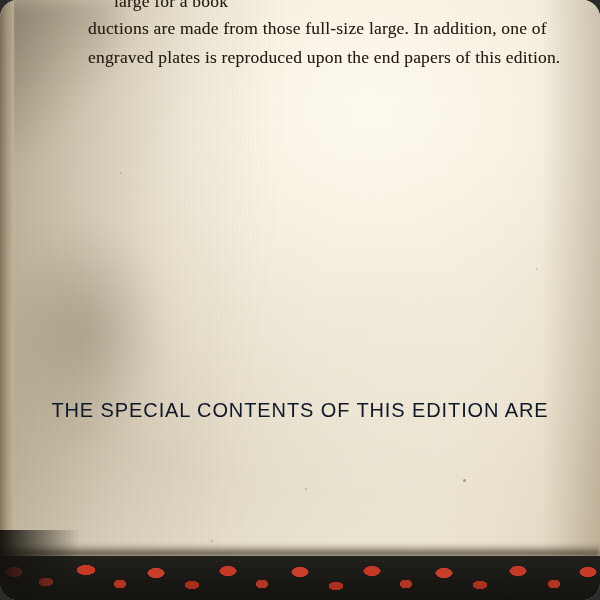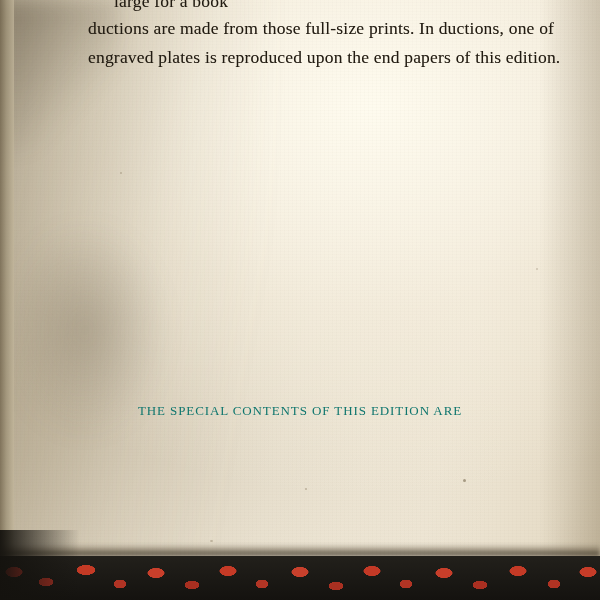--- a/index.html
+++ b/index.html
@@ -7,20 +7,21 @@
     padding: 0;
     background: #2b2b2b;
   }
   #page {
     position: relative;
     width: 600px;
     height: 600px;
     overflow: hidden;
     background: #ded6c3;
     font-family: "Liberation Serif", serif;
+    border-radius: 18px;
   }
 
   
   .paper {
     position: absolute;
     left: 0;
     top: 0;
     width: 600px;
     height: 600px;
     background:
@@ -187,26 +188,26 @@
   }
 
   .copyright-block {
     position: absolute;
     left: 0;
     top: 398px;
     width: 600px;
     text-align: center;
   }
   .copyright-line {
-    font-family: Liberation Serif, serif;
+    font-family: Liberation Sans, sans-serif;
     font-variant: small-caps;
-    font-size: 13px;
+    font-size: 20px;
     line-height: 25px;
     letter-spacing: 0.9px;
-    color: #0f766e;
+    color: #0f172a;
     white-space: nowrap;
   }
 
   
   .speck {
     position: absolute;
     background: rgba(110,95,70,0.55);
     border-radius: 50%;
     pointer-events: none;
   }
@@ -239,21 +240,21 @@
   <div class="shadow-curve"></div>
   <div class="shadow-topleft"></div>
   <div class="gutter"></div>
 
   <div class="showthrough"></div>
 
   <div class="body-block">
     <div class="line-clip-top">
       <div class="inner body-line indent">large for a book</div>
     </div>
-    <div class="body-line">ductions are made from those full-size prints. In ductions, one of</div>
+    <div class="body-line">ductions are made from those full-size large. In addition, one of</div>
     <div class="body-line">engraved plates is reproduced upon the end papers of this edition.</div>
   </div>
 
   <div class="copyright-block">
     <div class="copyright-line">THE SPECIAL CONTENTS OF THIS EDITION ARE</div>
   </div>
 
   <div class="speck s1"></div>
   <div class="speck s2"></div>
   <div class="speck s3"></div>

